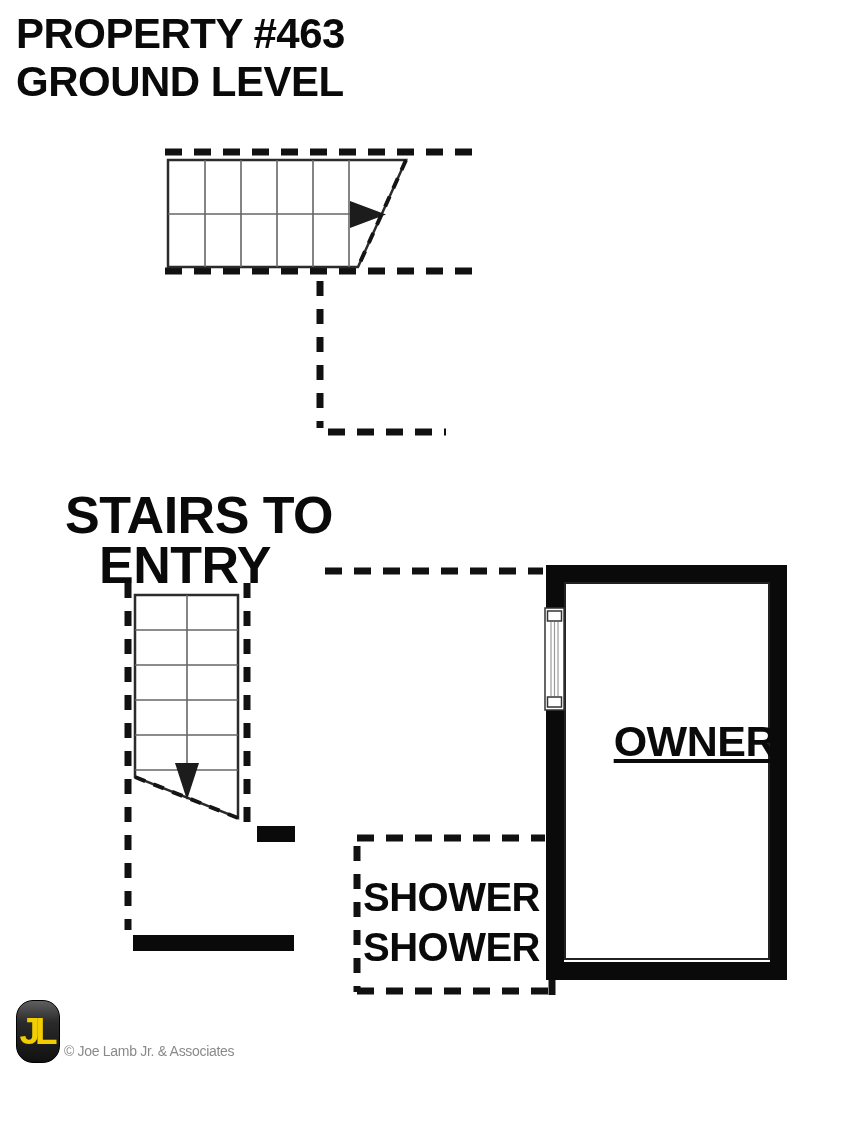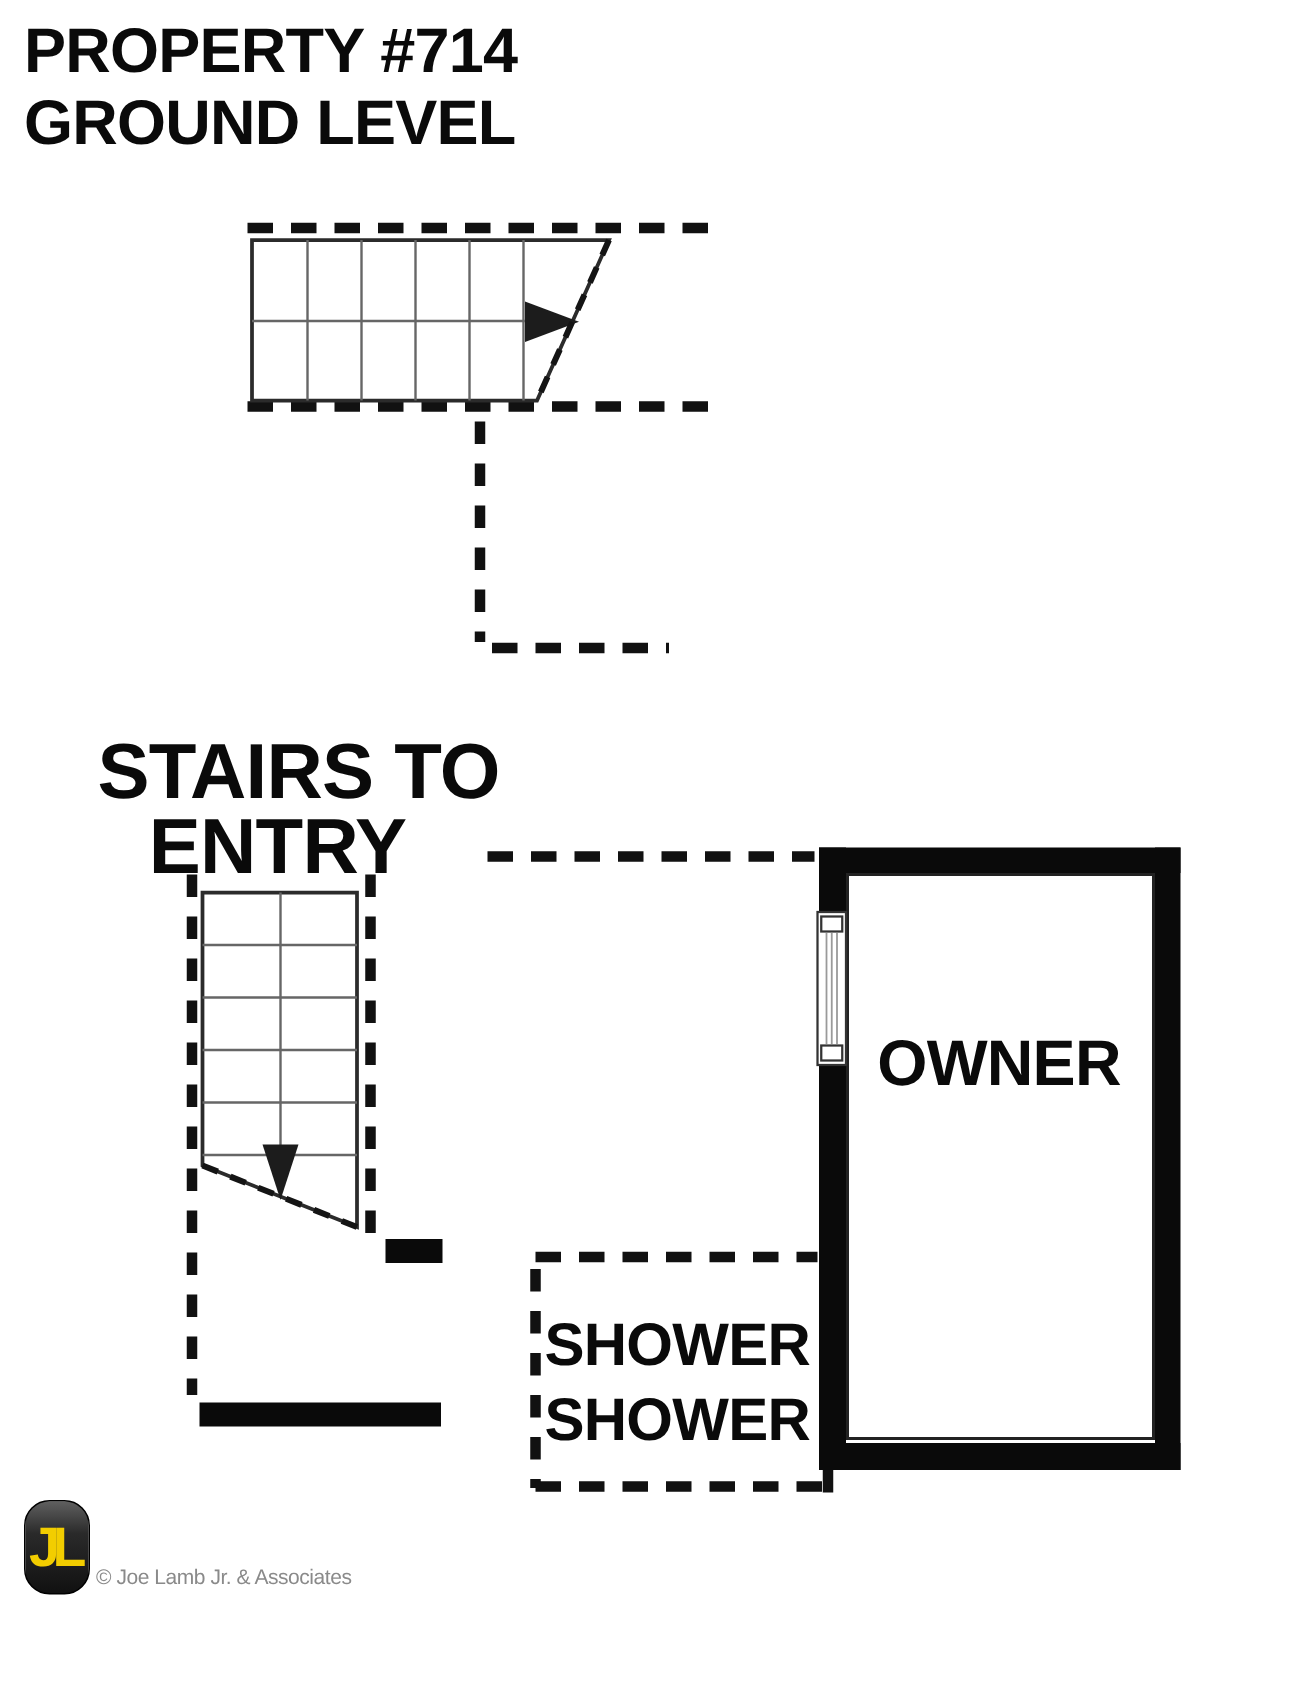--- a/index.html
+++ b/index.html
@@ -25,21 +25,21 @@
   .win-glass{stroke:#9a9a9a;stroke-width:1.2;fill:none;}
 
   
   .big-text{
     position:absolute;color:#0a0a0a;font-weight:bold;letter-spacing:-0.5px;
     white-space:nowrap;line-height:1;
   }
   .title-block{position:absolute;left:16px;top:10px;}
   .title-block div{font-size:42px;font-weight:bold;color:#0a0a0a;line-height:48px;letter-spacing:-0.5px;}
   .label-stairs{left:65px;top:490px;width:240px;text-align:center;font-size:52px;line-height:50px;}
-  .label-owner{left:556px;top:684px;width:220px;text-align:center;font-size:43px;line-height:51px;}
+  .label-owner{left:556px;top:716px;width:220px;text-align:right;font-size:43px;line-height:51px;text-decoration:underline;}
   .label-shower{left:363px;top:872px;width:190px;text-align:left;font-size:40px;line-height:50px;}
 
   
   .footer{position:absolute;left:16px;top:999px;height:64px;display:flex;align-items:flex-end;}
   .logo{
     width:44px;height:63px;border-radius:17px;
     background:linear-gradient(180deg,#5f5f5f 0%,#2a2a2a 35%,#111 100%);
     border:1px solid #000;
     display:flex;align-items:center;justify-content:center;
     box-sizing:border-box;
@@ -52,21 +52,21 @@
     color:var(--copyright-gray,#8a8a8a);font-size:14px;letter-spacing:-0.3px;
     margin-left:4px;margin-bottom:4px;white-space:nowrap;
   }
 </style>
 </head>
 <body>
 
 <div class="canvas">
 
   <div class="title-block">
-    <div>PROPERTY #714</div>
+    <div>PROPERTY #463</div>
     <div>GROUND LEVEL</div>
   </div>
 
   <svg class="plan-svg" viewBox="0 0 864 1135">
 
     <g>
       <path class="dash-h" d="M165,152 H478"></path>
       <path class="dash-h" d="M165,271 H478"></path>
       <polygon class="outline" points="168,160 406,160 358,267 168,267" fill="#fff"></polygon>
       <g class="tread">

